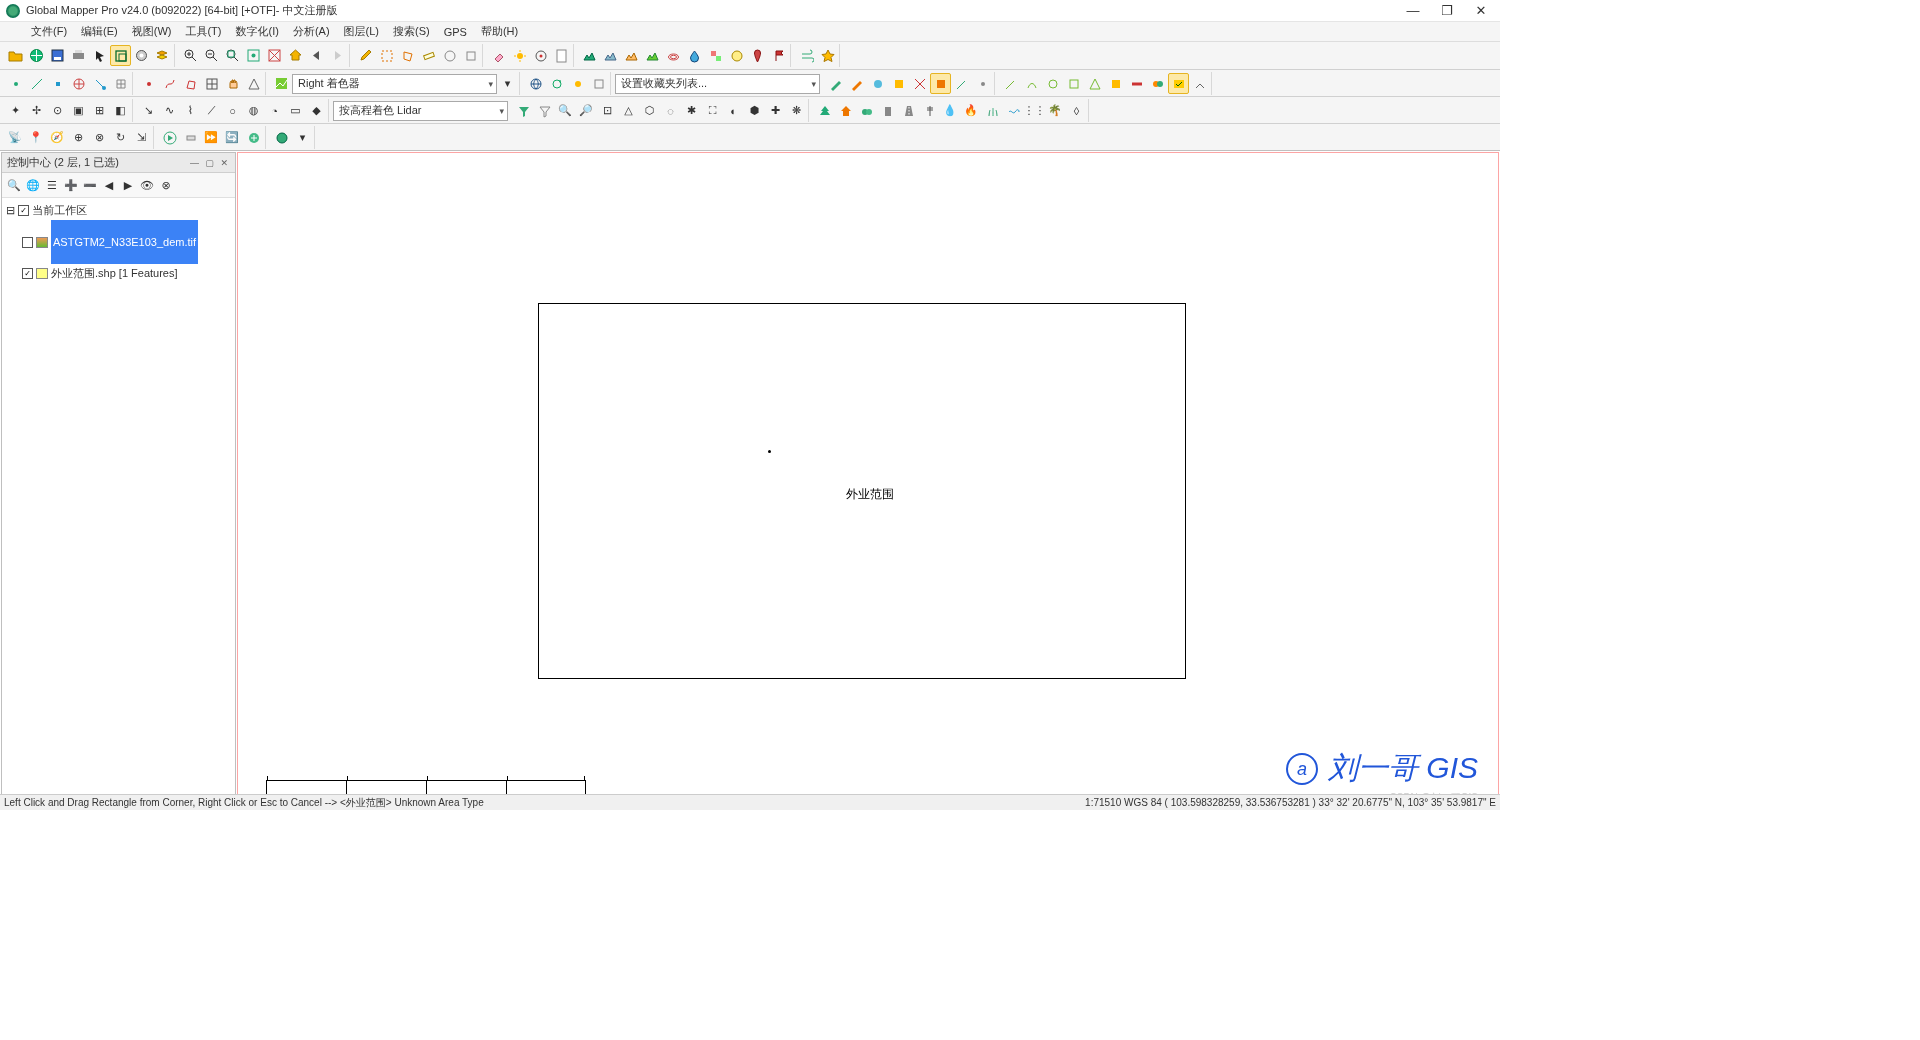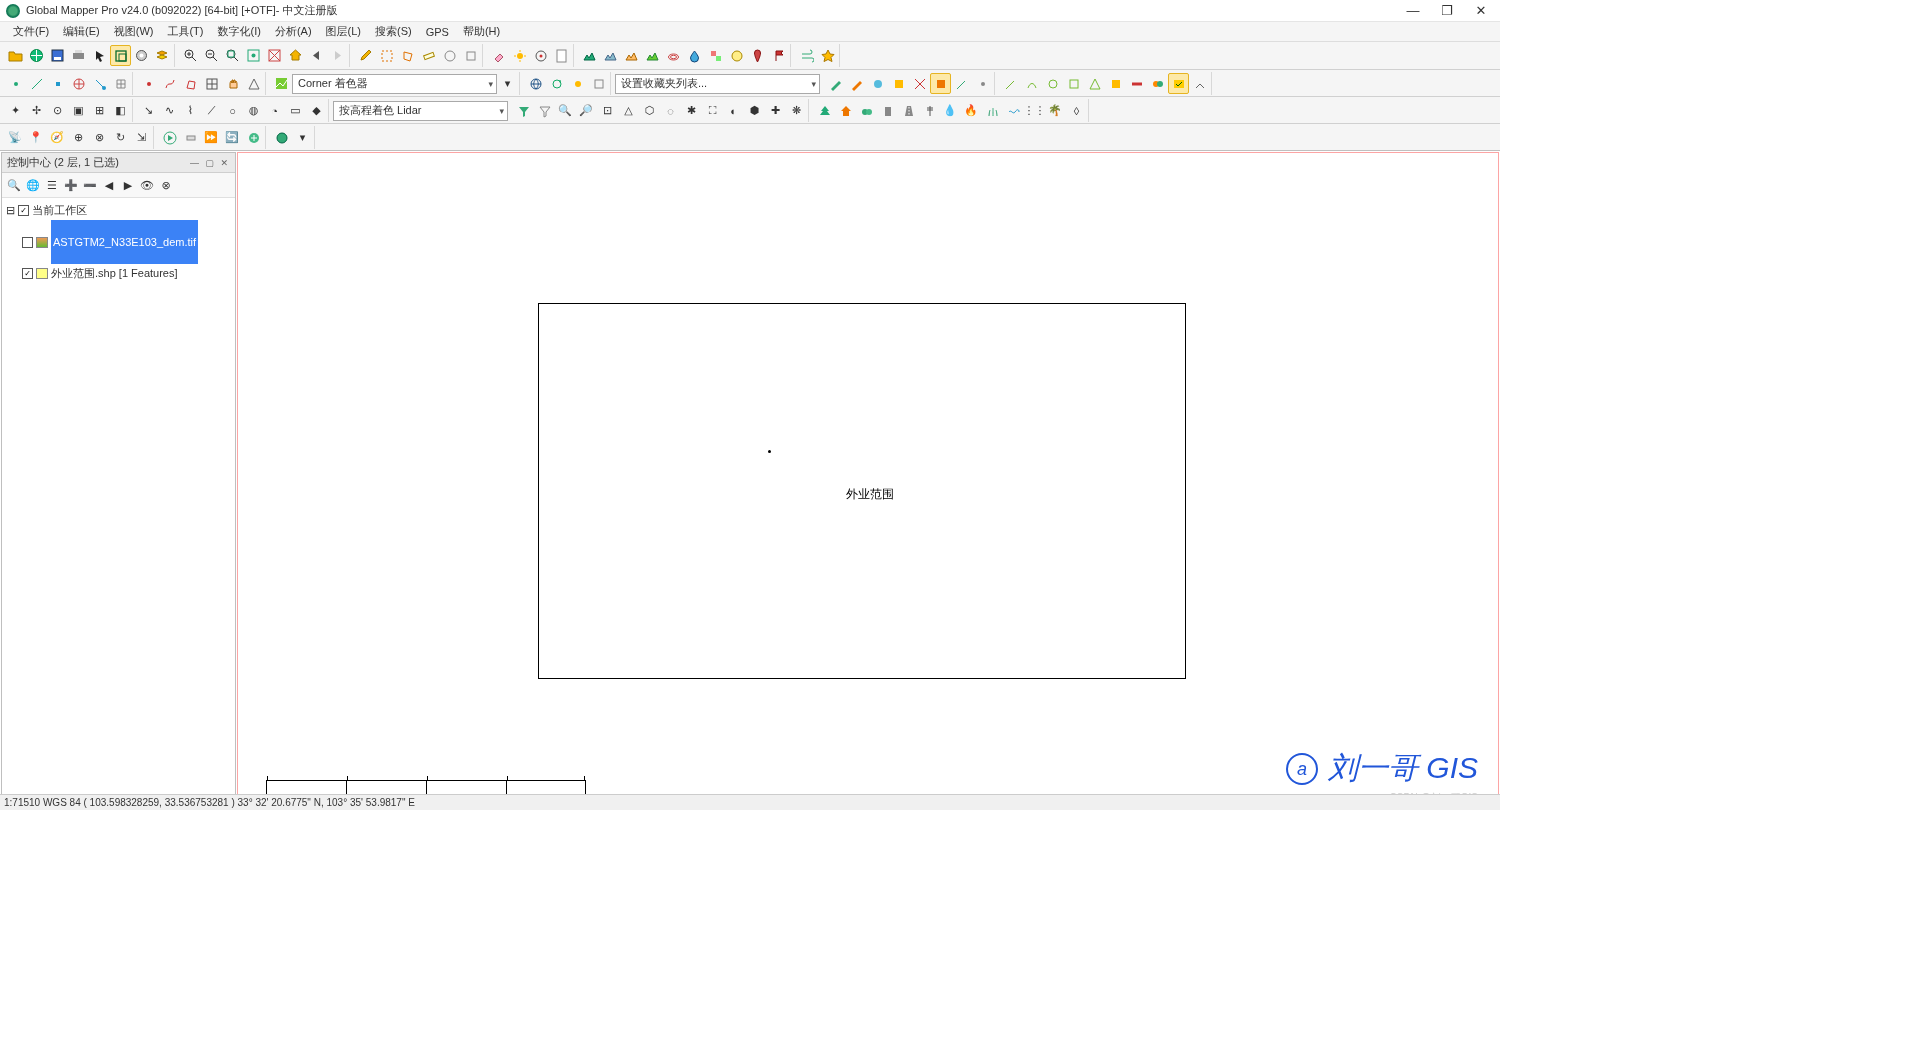--- a/index.html
+++ b/index.html
@@ -1,21 +1,21 @@
 <!DOCTYPE html>
 <html><head>
 <meta charset="utf-8">
 <style>
 * { margin:0; padding:0; box-sizing:border-box; font-family:"Microsoft YaHei","Segoe UI",Arial,sans-serif; }
 body { width:1500px; height:810px; background:#fff; overflow:hidden; font-size:11px; color:#333; position:relative;}
 .titlebar { height:22px; background:#fff; display:flex; align-items:center; padding:0 6px; border-bottom:1px solid #e5e5e5;}
 .titlebar .app-icon{width:14px;height:14px;background:radial-gradient(#4a7 40%,#175 60%);border-radius:50%;margin-right:6px;}
 .titlebar .title-text{color:#333;font-size:11px;}
 .titlebar .win-btns{margin-left:auto;display:flex;gap:20px;padding-right:6px;font-size:13px;}
-.menubar{height:20px;display:flex;align-items:center;gap:0;padding:0 6px;background:#f5f5f5;border-bottom:1px solid #ddd;}
+.menubar{height:20px;display:flex;align-items:center;gap:0;padding:0 24px;background:#f5f5f5;border-bottom:1px solid #ddd;}
 .menubar .menu{padding:2px 7px;font-size:11px;color:#333;}
 .toolbar-area{background:#f5f5f5;padding:2px 4px;border-bottom:1px solid #d0d0d0;display:flex;flex-wrap:wrap;gap:2px;}
 .tool-group{display:flex;align-items:center;background:#f5f5f5;padding:1px;gap:0;border-right:1px solid #d8d8d8;margin-right:3px;}
 .tbtn{width:21px;height:21px;display:flex;align-items:center;justify-content:center;border:1px solid transparent;border-radius:2px;position:relative;}
 .tbtn.active{background:#fde9a8;border-color:#e6b422;}
 .combo{height:20px;background:#fff;border:1px solid #a9a9a9;display:flex;align-items:center;padding:0 14px 0 5px;font-size:11px;position:relative;min-width:80px;}
 .combo::after{content:"▾";position:absolute;right:3px;color:#555;font-size:9px;}
 .row{display:flex;flex-wrap:wrap;align-items:center;gap:1px;}
 .content{display:flex;height:calc(100% - 22px - 20px - 28px - 27px - 27px - 16px);}
 .sidebar{width:235px;background:#fff;border:1px solid #bfbfbf;display:flex;flex-direction:column;margin:1px;}
@@ -373,21 +373,21 @@
         </div>
   </div>
   <div class="tool-group">
    <div class="tbtn">
           <svg width="15" height="15">
             <rect x="2" y="2" width="11" height="11" fill="#7c3"></rect>
             <path d="M2 11l4-4 3 3 4-6" stroke="#fff" fill="none"></path>
           </svg>
         </div>
    <div class="combo" style="width:205px">
-          <span>Corner 着色器</span>
+          <span>Right 着色器</span>
         </div>
    <div class="tbtn">▾</div>
   </div>
   <div class="tool-group">
     <div class="tbtn">
           <svg width="14" height="14">
             <circle cx="7" cy="7" r="5" fill="none" stroke="#258"></circle>
             <path d="M2 7h10M7 2c3 3 3 7 0 10M7 2c-3 3-3 7 0 10" stroke="#258" fill="none"></path>
           </svg>
         </div>
@@ -728,14 +728,15 @@
           <circle cx="18" cy="18" r="15" fill="none" stroke="#2156d9" stroke-width="2"></circle>
           <text x="18" y="24" text-anchor="middle" fill="#2156d9" font-size="18" font-style="italic">a</text>
         </svg>
       <span>刘一哥 GIS</span>
     </div>
     <div class="csdn-wm">CSDN @刘一哥GIS</div>
   </div>
 </div>
 
 <div class="statusbar">
+  <span class="sl">Left Click and Drag Rectangle from Corner, Right Click or Esc to Cancel --&gt;  &lt;外业范围&gt;  Unknown Area Type</span>
   <span>1:71510  WGS 84 ( 103.598328259, 33.536753281 )  33° 32' 20.6775" N, 103° 35' 53.9817" E</span>
 </div>
 
 </body></html>

